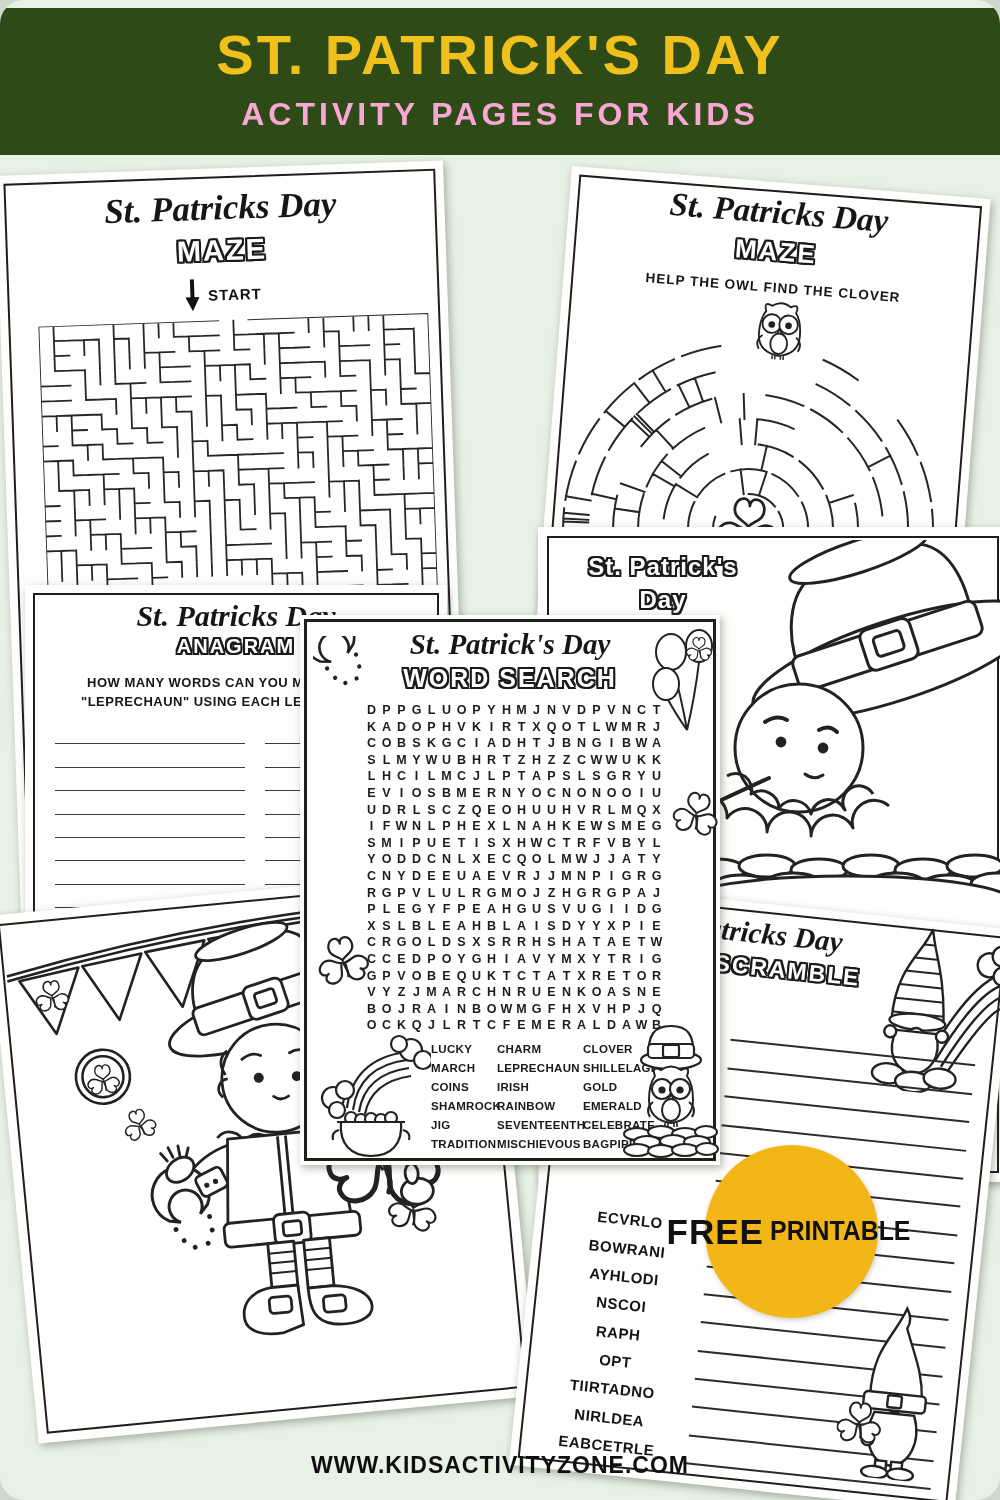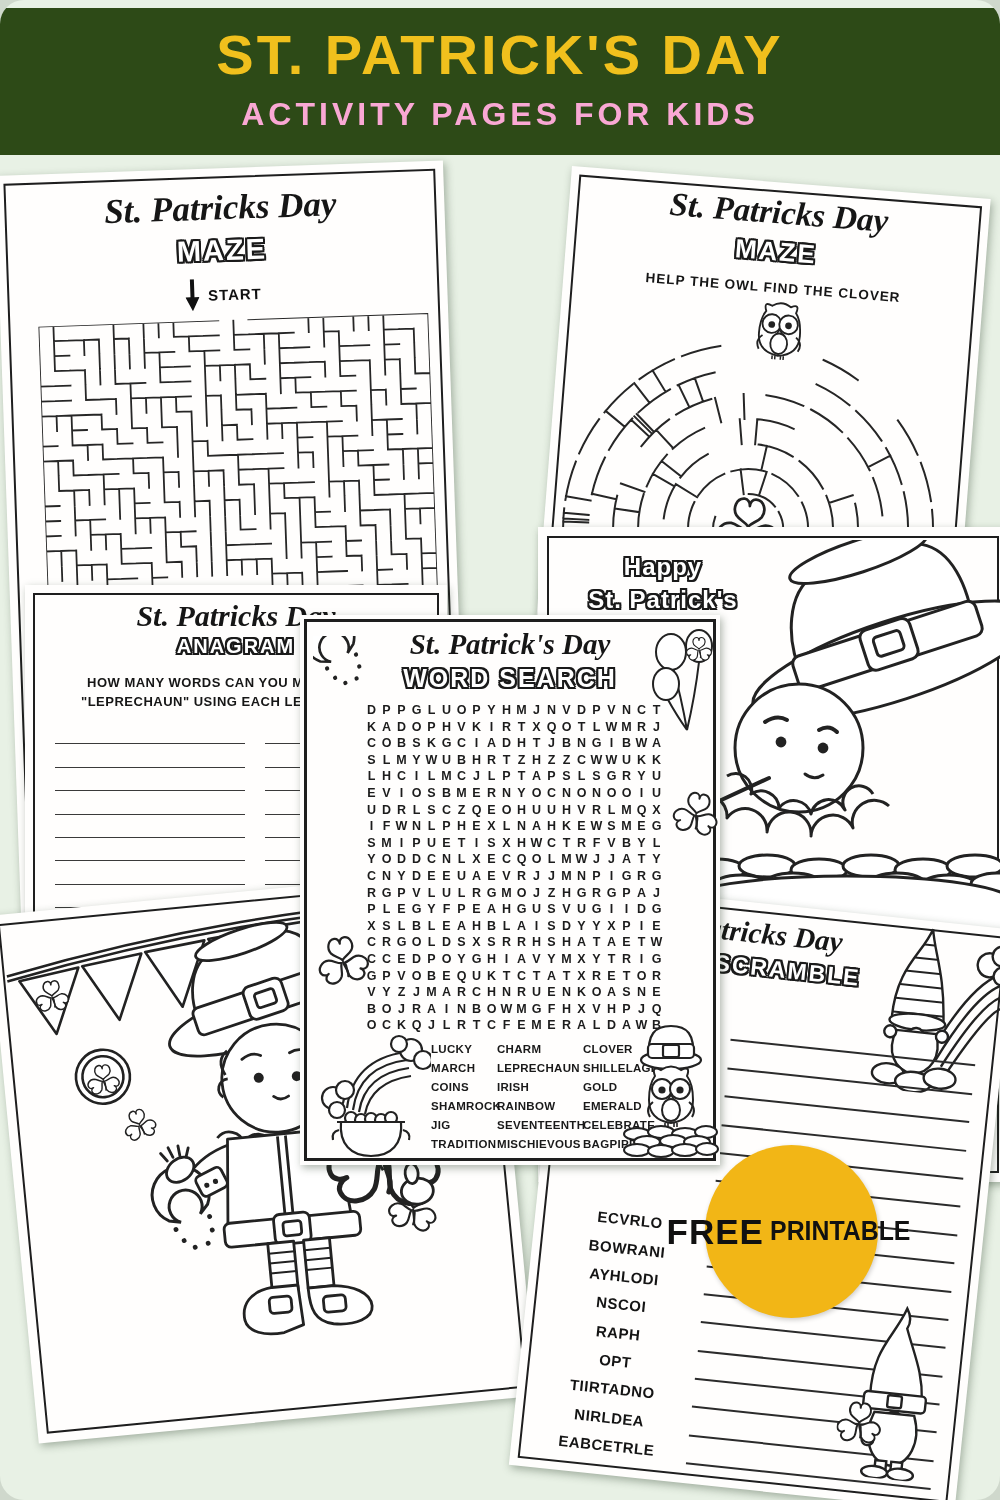--- a/index.html
+++ b/index.html
@@ -151,21 +151,20 @@
     <svg id="circ-maze" class="p2-mazesvg" width="420" height="440" viewBox="0 0 420 440">
       <use href="#shamrock" transform="translate(194,190) scale(1.15)"></use>
     <path d="M196.1,224.9A35,35 0 0 1 168.9,214.4M164.8,209.3A35,35 0 0 1 160.3,180.5M191.9,155.1A35,35 0 0 1 219.1,165.6M223.2,170.7A35,35 0 0 1 227.7,199.5M186.9,155.7L181.9,131.2M221.8,211.2L241.7,226.4M201.9,224.1L207.6,248.4M202.2,156.0L208.1,131.7M189.5,224.7L186.3,249.5M156.0,236.4A60,60 0 0 1 136.9,208.4M135.0,201.1A60,60 0 0 1 138.4,167.4M141.7,160.6A60,60 0 0 1 166.0,137.0M172.8,133.9A60,60 0 0 1 206.6,131.3M213.9,133.4A60,60 0 0 1 241.4,153.2M245.6,159.4A60,60 0 0 1 254.0,192.2M253.2,199.7A60,60 0 0 1 238.5,230.3M194.7,250.0A60,60 0 0 1 162.1,240.8M202.6,130.6L206.2,105.9M252.5,203.4L276.8,209.0M174.1,246.6L165.8,270.2M236.3,232.5L254.0,250.2M140.7,162.4L118.5,150.9M251.1,208.6L274.8,216.3M155.3,235.9L139.2,255.0M269.5,150.9A85,85 0 0 1 278.9,185.9M278.9,193.9A85,85 0 0 1 269.6,228.9M265.6,235.9A85,85 0 0 1 240.0,261.5M190.1,274.9A85,85 0 0 1 155.1,265.6M148.1,261.6A85,85 0 0 1 122.5,236.0M109.1,186.1A85,85 0 0 1 118.4,151.1M122.4,144.1A85,85 0 0 1 148.0,118.5M197.9,105.1A85,85 0 0 1 232.9,114.4M239.9,118.4A85,85 0 0 1 265.5,144.0M194.4,105.0L194.6,80.0M272.6,157.7L295.7,148.2M181.0,106.0L177.1,81.3M241.9,260.2L256.0,280.8M111.4,210.1L87.1,216.0M123.2,142.9L102.4,129.1M117.3,153.4L94.7,142.7M121.5,234.3L100.1,247.4M191.9,275.0L191.3,300.0M112.6,116.0A110,110 0 0 1 142.3,92.9M194.5,80.0A110,110 0 0 1 231.6,86.6M298.8,156.5A110,110 0 0 1 303.9,193.8M303.3,202.0A110,110 0 0 1 292.9,238.2M289.0,245.5A110,110 0 0 1 264.8,274.2M258.2,279.3A110,110 0 0 1 224.4,295.7M216.3,297.7A110,110 0 0 1 178.8,298.9M84.5,201.0A110,110 0 0 1 87.2,163.5M89.6,155.5A110,110 0 0 1 107.3,122.3M144.7,288.3L133.5,310.7M181.8,80.7L179.0,55.8M84.3,181.8L59.4,180.0M226.4,295.1L233.7,319.0M87.8,161.2L63.7,154.7M231.2,293.5L239.7,317.0M113.1,115.5L94.7,98.5M111.5,262.8L92.8,279.3M259.1,278.7L273.9,298.8M294.1,235.6L316.8,246.0M158.8,85.8L150.8,62.1M325.4,221.1A135,135 0 0 1 311.3,256.9M306.8,264.1A135,135 0 0 1 281.3,293.0M274.7,298.3A135,135 0 0 1 240.8,316.6M232.8,319.3A135,135 0 0 1 194.7,325.0M186.2,324.8A135,135 0 0 1 148.5,317.1M140.6,314.0A135,135 0 0 1 107.8,293.9M101.4,288.2A135,135 0 0 1 77.4,258.1M73.4,250.6A135,135 0 0 1 61.2,214.1M59.9,205.7A135,135 0 0 1 60.9,167.2M81.2,115.9A135,135 0 0 1 106.7,87.0M113.3,81.7A135,135 0 0 1 147.2,63.4M201.8,55.2A135,135 0 0 1 239.5,62.9M247.4,66.0A135,135 0 0 1 280.2,86.1M286.6,91.8A135,135 0 0 1 310.6,121.9M314.6,129.4A135,135 0 0 1 326.8,165.9M92.7,100.7L74.0,84.2M308.8,119.0L330.1,105.8M212.4,323.7L215.8,348.5M88.4,105.9L68.9,90.3M64.4,227.7L40.4,234.7M298.7,275.2L318.1,291.0M139.2,66.6L129.1,43.8M130.1,308.9L118.3,331.0M206.1,324.5L208.3,349.4M60.4,170.7L35.6,167.1M126.0,73.4L113.4,51.8M60.2,208.1L35.4,211.5M90.9,102.8L71.8,86.7M325.2,98.5A160,160 0 0 1 343.5,133.1M346.4,141.2A160,160 0 0 1 353.7,179.7M347.4,235.5A160,160 0 0 1 331.7,271.4M327.1,278.7A160,160 0 0 1 301.6,308.4M295.1,314.0A160,160 0 0 1 261.9,334.9M207.6,349.4A160,160 0 0 1 168.5,348.0M160.0,346.4A160,160 0 0 1 123.1,333.4M35.5,167.8A160,160 0 0 1 45.7,130.0M49.1,122.1A160,160 0 0 1 69.9,89.0M75.6,82.4A160,160 0 0 1 105.2,56.9M112.5,52.3A160,160 0 0 1 148.4,36.6M250.9,40.5A160,160 0 0 1 285.5,58.7M292.4,63.9A160,160 0 0 1 320.1,91.5M64.5,284.0L44.3,298.7M287.7,319.7L302.4,339.9M101.0,59.8L86.4,39.5M34.6,204.3L9.7,206.6M81.6,303.8L64.0,321.6M292.8,315.9L308.2,335.6M121.2,332.5L109.8,354.7M34.8,174.1L9.9,171.6M34.0,188.5L9.0,188.3M57.8,273.9L36.5,287.1M85.9,72.0L69.1,53.6M63.2,97.9L42.7,83.5M182.2,349.6L180.3,374.5M34.0,193.5L9.0,194.0M34.1,196.1L9.1,197.1M74.0,49.2A185,185 0 0 1 106.8,26.8M114.6,22.9A185,185 0 0 1 152.0,9.8M256.0,15.7A185,185 0 0 1 291.7,32.9M334.8,70.0A185,185 0 0 1 357.2,102.8M361.1,110.6A185,185 0 0 1 374.2,148.0M375.9,156.5A185,185 0 0 1 378.9,196.0M378.4,204.7A185,185 0 0 1 371.0,243.7M368.3,252.0A185,185 0 0 1 351.1,287.7M314.0,330.8A185,185 0 0 1 281.2,353.2M227.5,371.9A185,185 0 0 1 188.0,374.9M179.3,374.4A185,185 0 0 1 140.3,367.0M132.0,364.3A185,185 0 0 1 96.3,347.1M53.2,310.0A185,185 0 0 1 30.8,277.2M26.9,269.4A185,185 0 0 1 13.8,232.0M12.1,223.5A185,185 0 0 1 9.1,184.0M9.6,175.3A185,185 0 0 1 17.0,136.3M19.7,128.0A185,185 0 0 1 36.9,92.3M41.7,85.0A185,185 0 0 1 67.5,55.0" fill="none" stroke="#262626" stroke-width="2" stroke-linecap="square"></path>
         </svg>
   </div>
 </div>
 
 <div class="page page3">
   <div class="frame">
     <div class="p3-text">
-      <span class="bubble">Happy</span>
       <span class="bubble">St. Patrick's</span>
       <span class="bubble">Day</span>
     </div>
     <svg class="p3-art" width="340" height="640" viewBox="0 0 340 640">
       <g stroke="#222" stroke-width="3" fill="#fff" stroke-linejoin="round">
 
         <g transform="translate(208,92) rotate(-18)">
           <path d="M-92,20 C-98,-25 -80,-68 -50,-76 C-12,-86 34,-86 62,-72 C88,-58 94,-20 86,24 Z"></path>
           <ellipse cx="-2" cy="-80" rx="72" ry="16"></ellipse>
           <ellipse cx="0" cy="30" rx="148" ry="40"></ellipse>
@@ -965,14 +964,15 @@
               <ellipse cx="86" cy="131" rx="11" ry="6"></ellipse>
       </g>
     </svg>
   </use></div>
 </div>
 
 <div class="badge">
   <span class="badge-l1">FREE</span>
   <span class="badge-l2">PRINTABLE</span>
 </div>
+<div class="website">WWW.KIDSACTIVITYZONE.COM</div>
 
 </div>
 
 </body></html>

